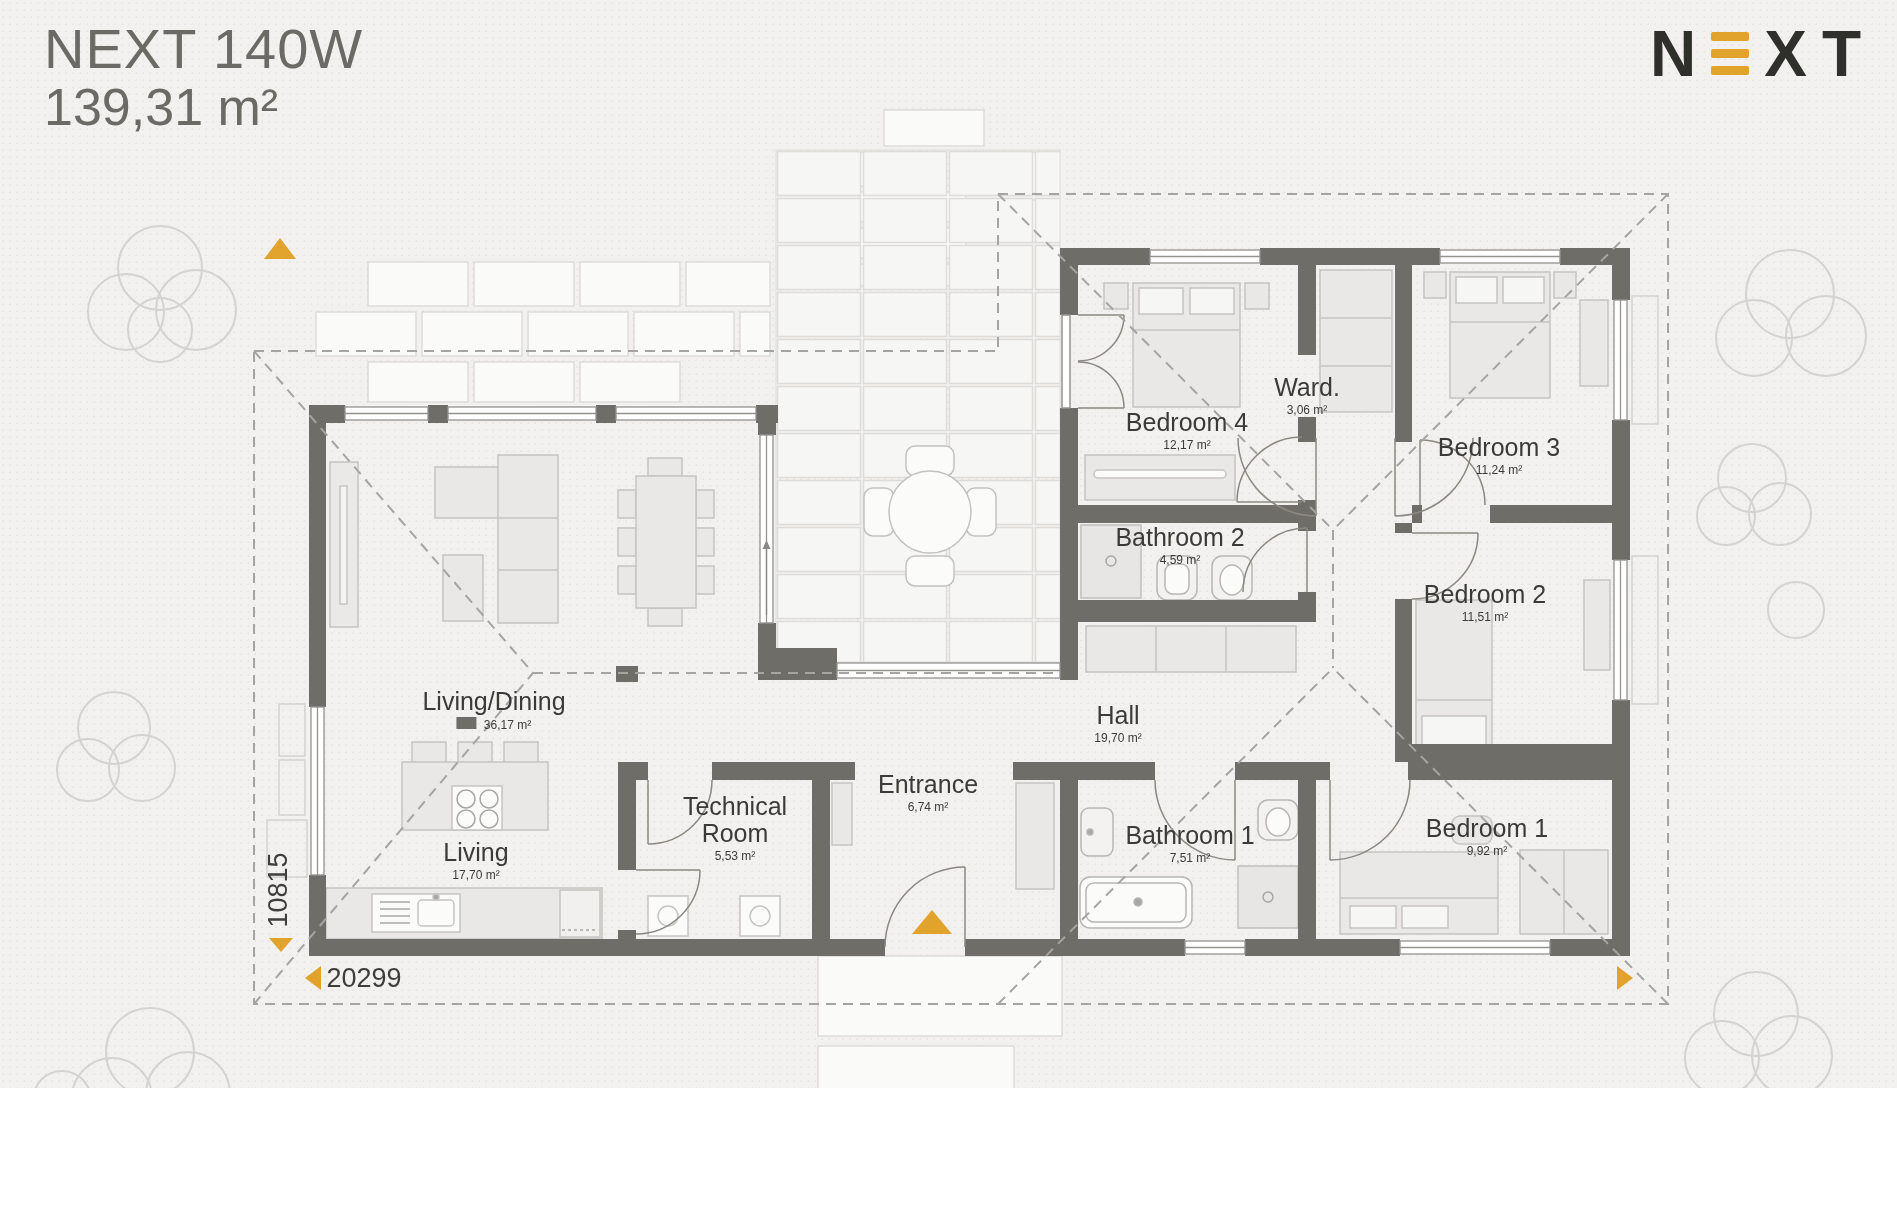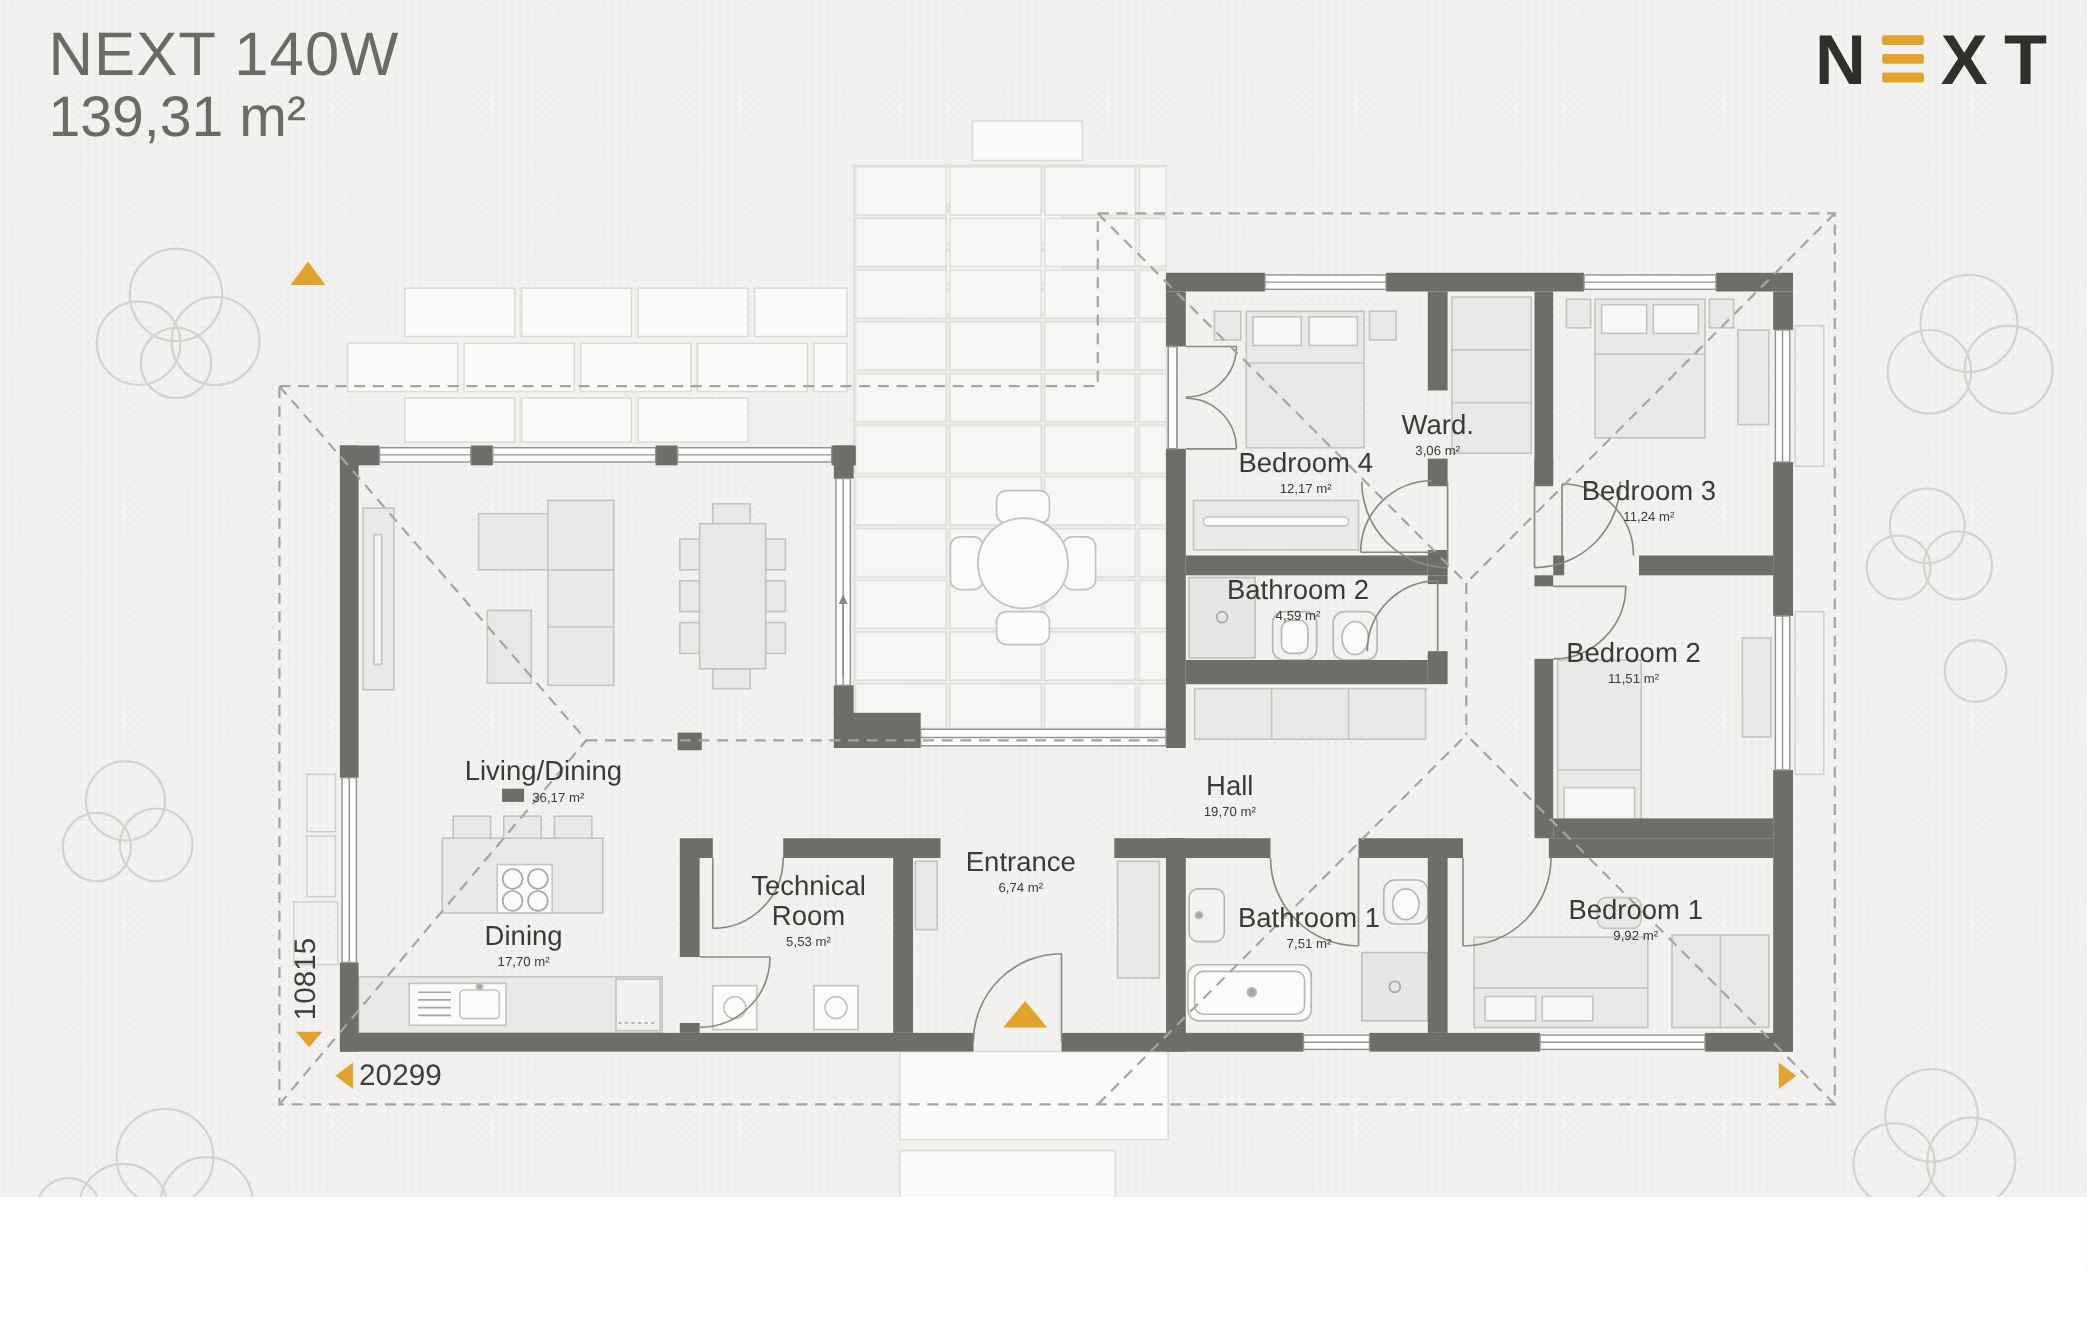--- a/index.html
+++ b/index.html
@@ -468,21 +468,21 @@
     </span>
     <span class="lt">X</span>
     <span class="lt">T</span>
   </div>
 
   <div class="rlabel" style="left:494px;top:662px;margin-top:48px;">
     <div class="rname">Living/Dining</div>
     <div class="rarea"><span class="legend-sq"></span><span>36,17 m²</span></div>
   </div>
   <div class="rlabel" style="left:476px;top:860px;">
-    <div class="rname">Dining</div>
+    <div class="rname">Living</div>
     <div class="rarea">17,70 m²</div>
   </div>
   <div class="rlabel wrap" style="left:735px;top:828px;">
     <div class="rname">Technical Room</div>
     <div class="rarea">5,53 m²</div>
   </div>
   <div class="rlabel" style="left:928px;top:792px;">
     <div class="rname">Entrance</div>
     <div class="rarea">6,74 m²</div>
   </div>

